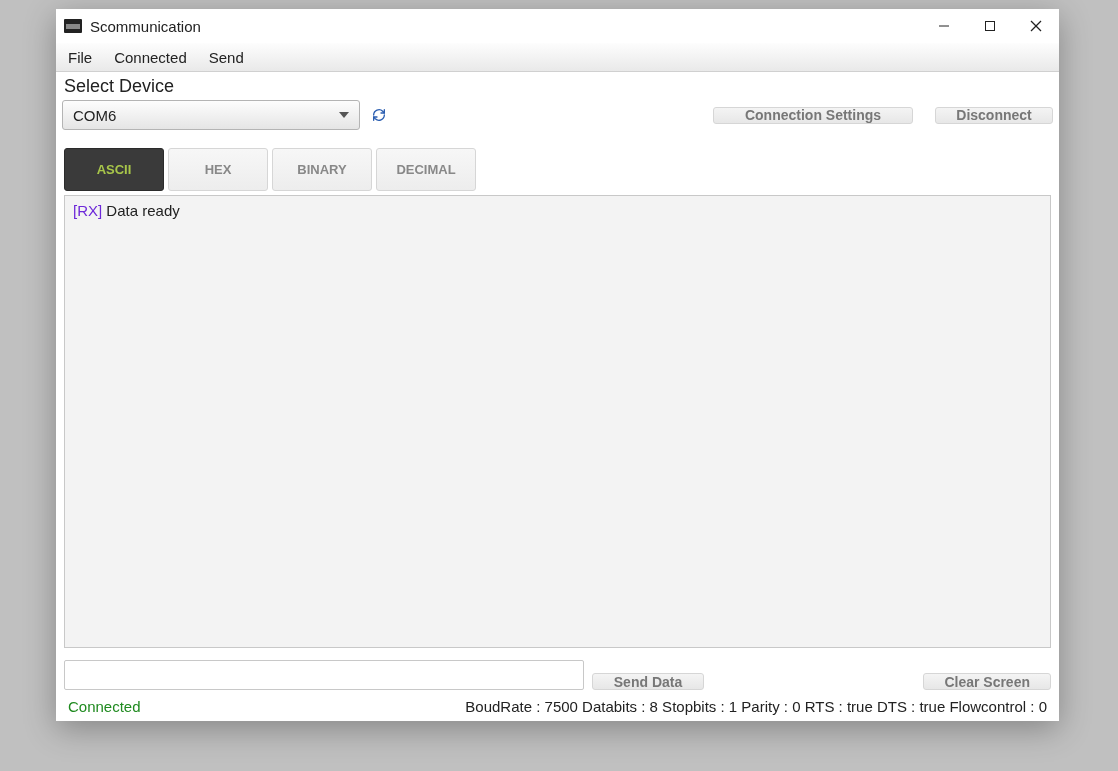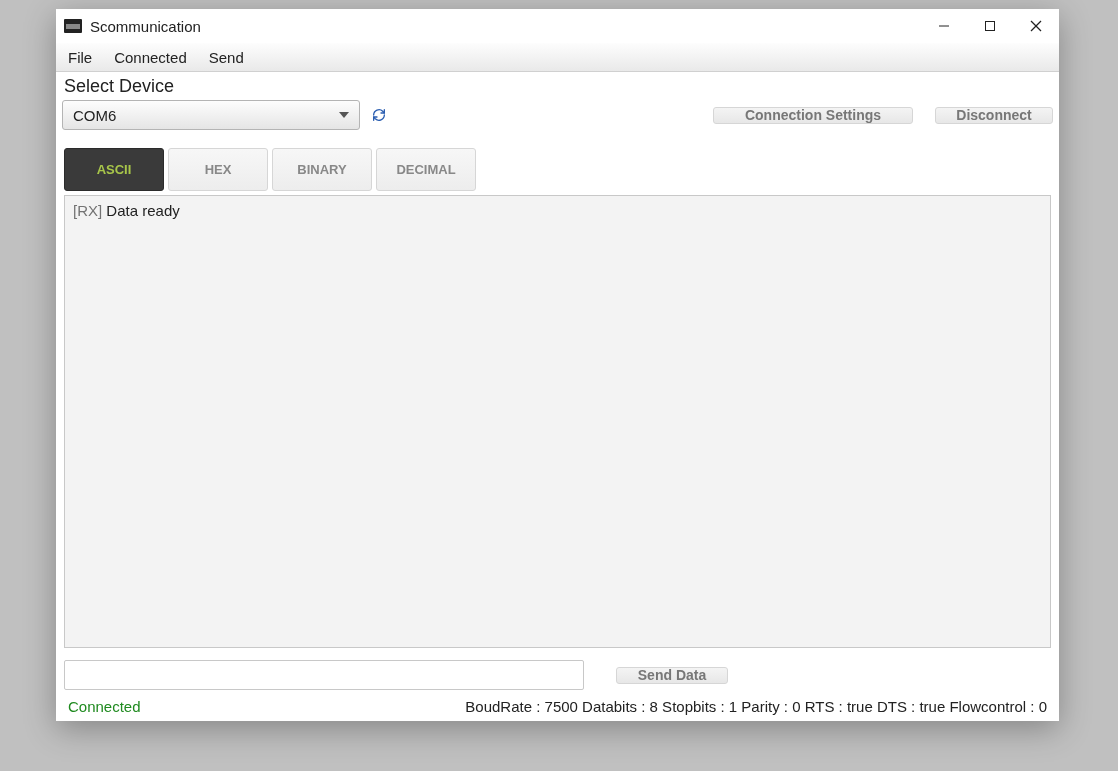--- a/index.html
+++ b/index.html
@@ -164,26 +164,26 @@
     .log-area {
       flex: 1;
       margin: 4px 2px 8px 2px;
       border: 1px solid #c8c8c8;
       background: #f3f3f3;
       padding: 6px 8px;
       font-size: 15px;
       color: #222;
       overflow: auto;
     }
-    .log-area .rx { color: #737373; }
+    .log-area .rx { color: #6d28d9; }
 
     .bottom-row {
       display: flex;
-      align-items: center;
-      gap: 32px;
+      align-items: flex-end;
+      gap: 8px;
       margin: 4px 2px 4px 2px;
     }
     .input-field {
       width: 520px;
       height: 30px;
       border: 1px solid #c8c8c8;
       border-radius: 2px;
       background: #fff;
       padding: 0 6px;
       font-size: 14px;
@@ -261,20 +261,21 @@
 
     <div class="log-area">
       <span class="rx">[RX]</span>
       <span>Data ready</span>
     </div>
 
     <div class="bottom-row">
       <input class="input-field" type="text" value="" style="">
       <div class="btn small-btn">Send Data</div>
       <div class="spacer"></div>
+      <div class="btn small-btn">Clear Screen</div>
     </div>
 
     <div class="statusbar">
       <span class="status-connected">Connected</span>
       <span class="status-params">BoudRate : 7500 Databits : 8 Stopbits : 1 Parity : 0 RTS : true DTS : true Flowcontrol : 0</span>
     </div>
   </div>
 </div>
 
 </body></html>

